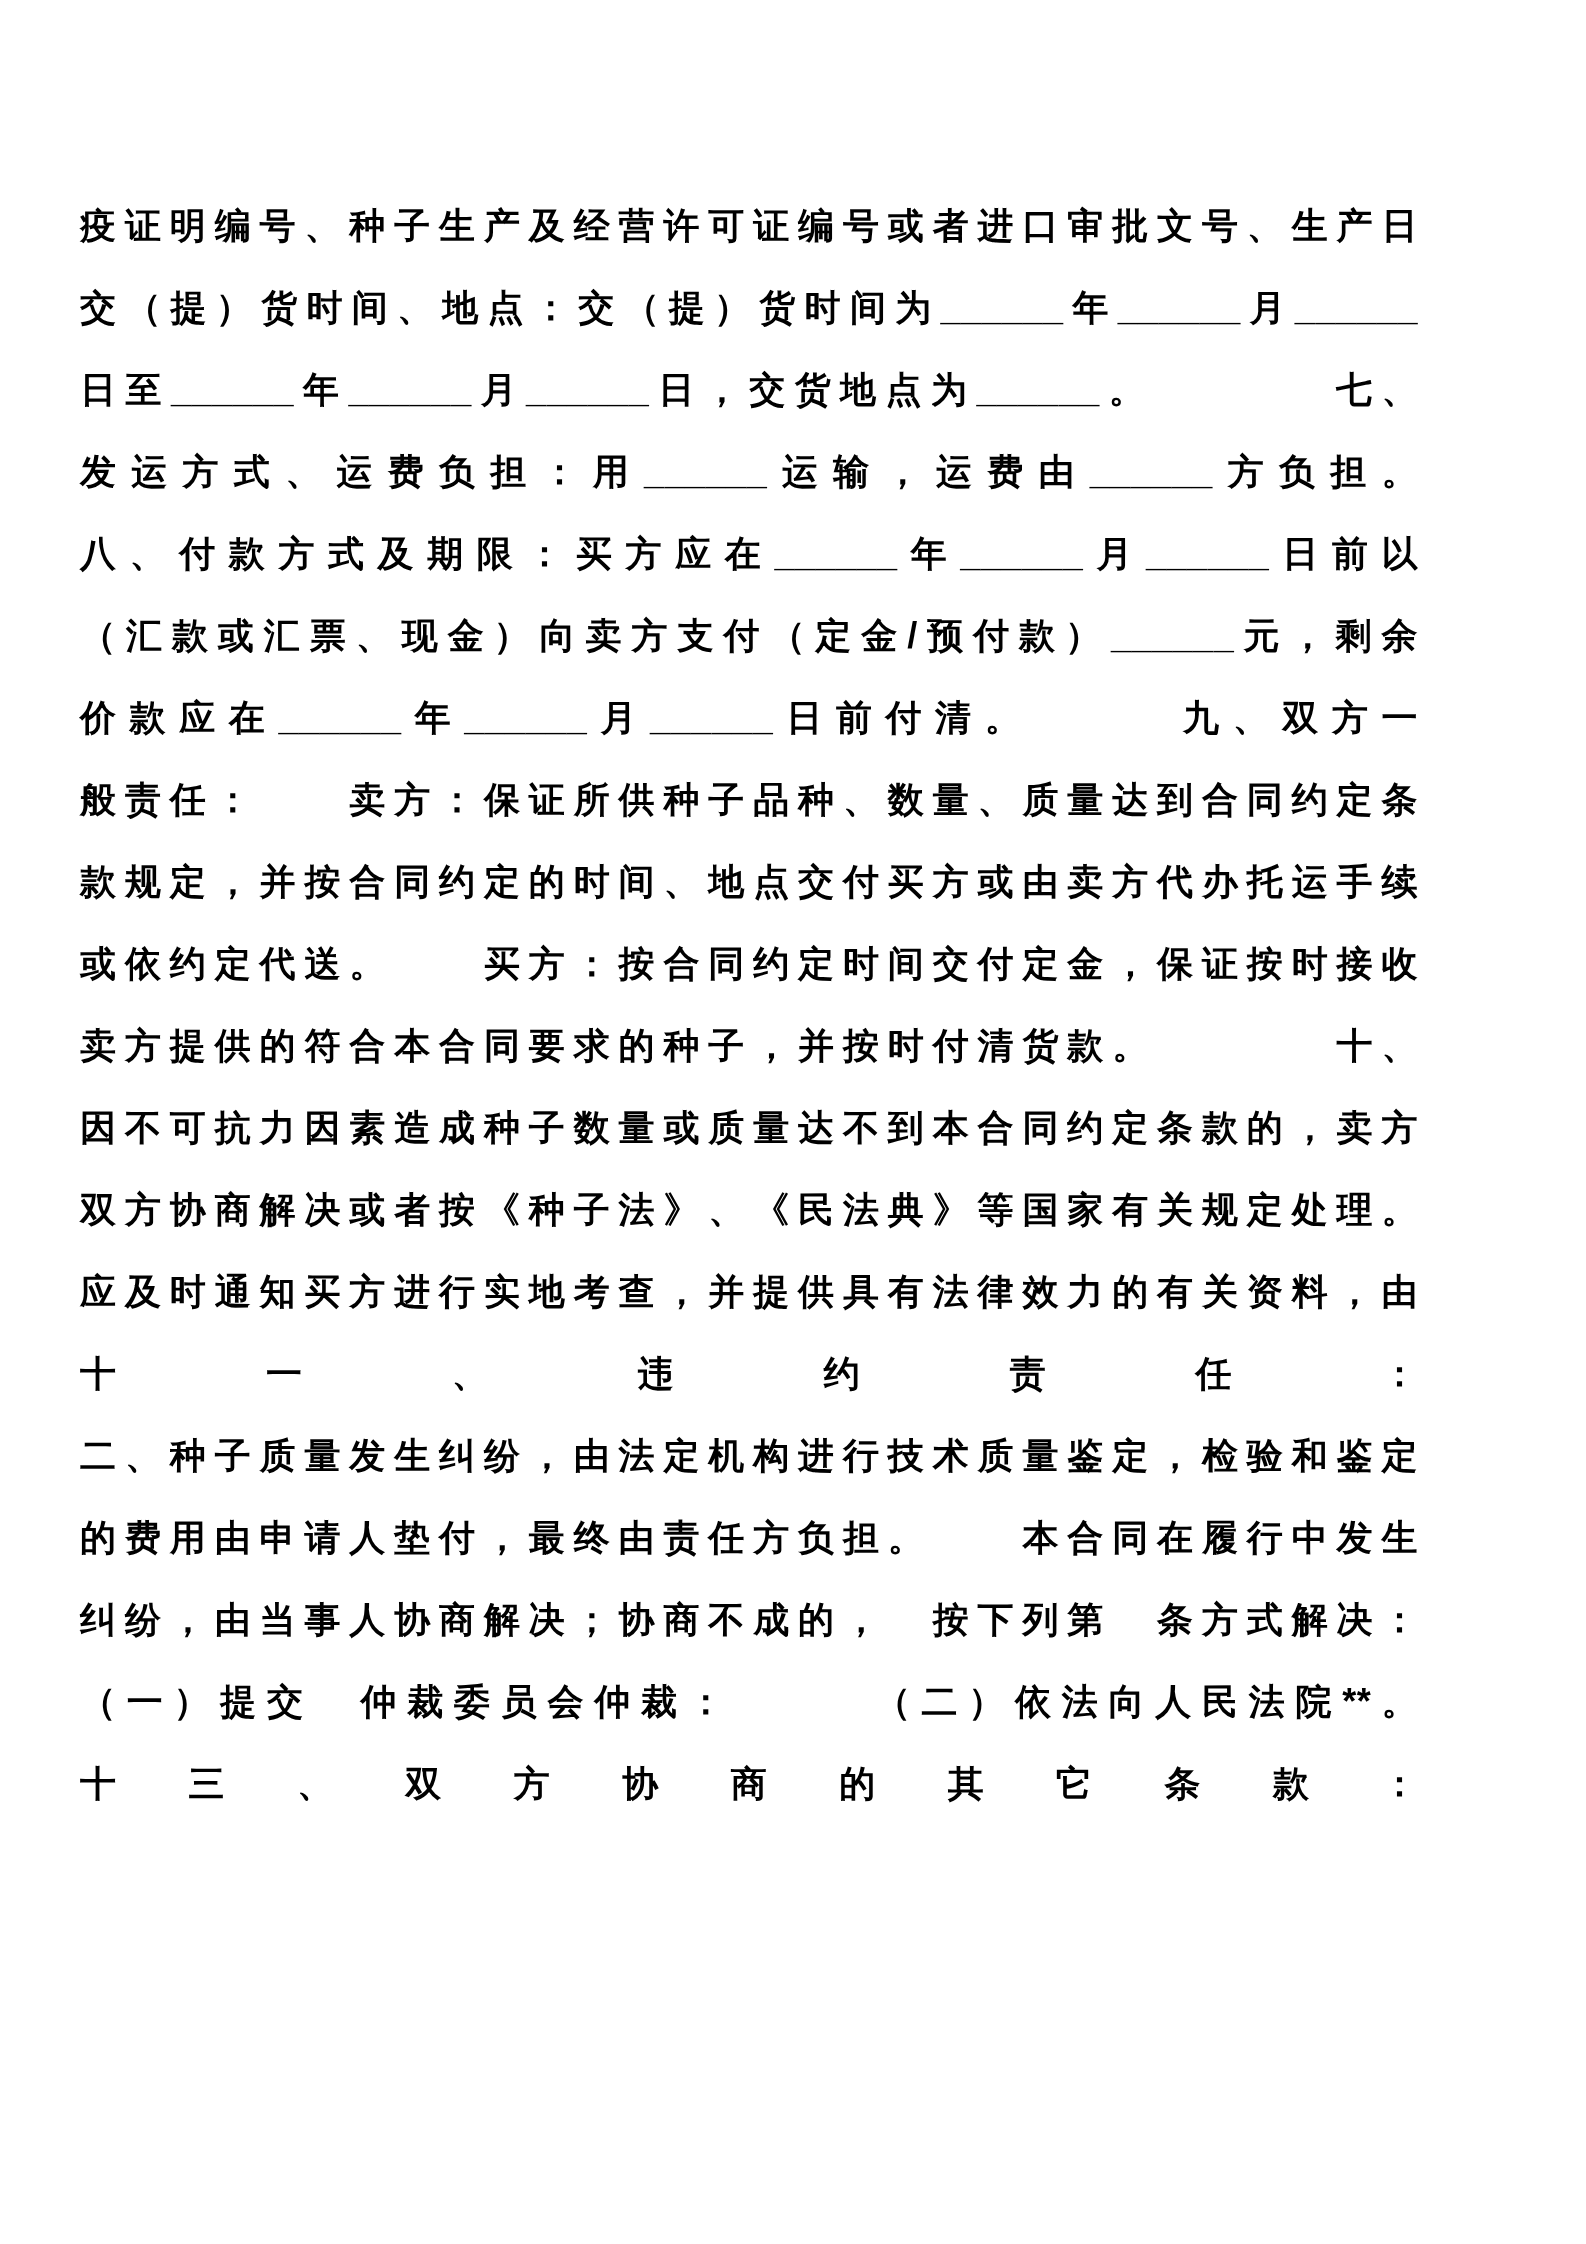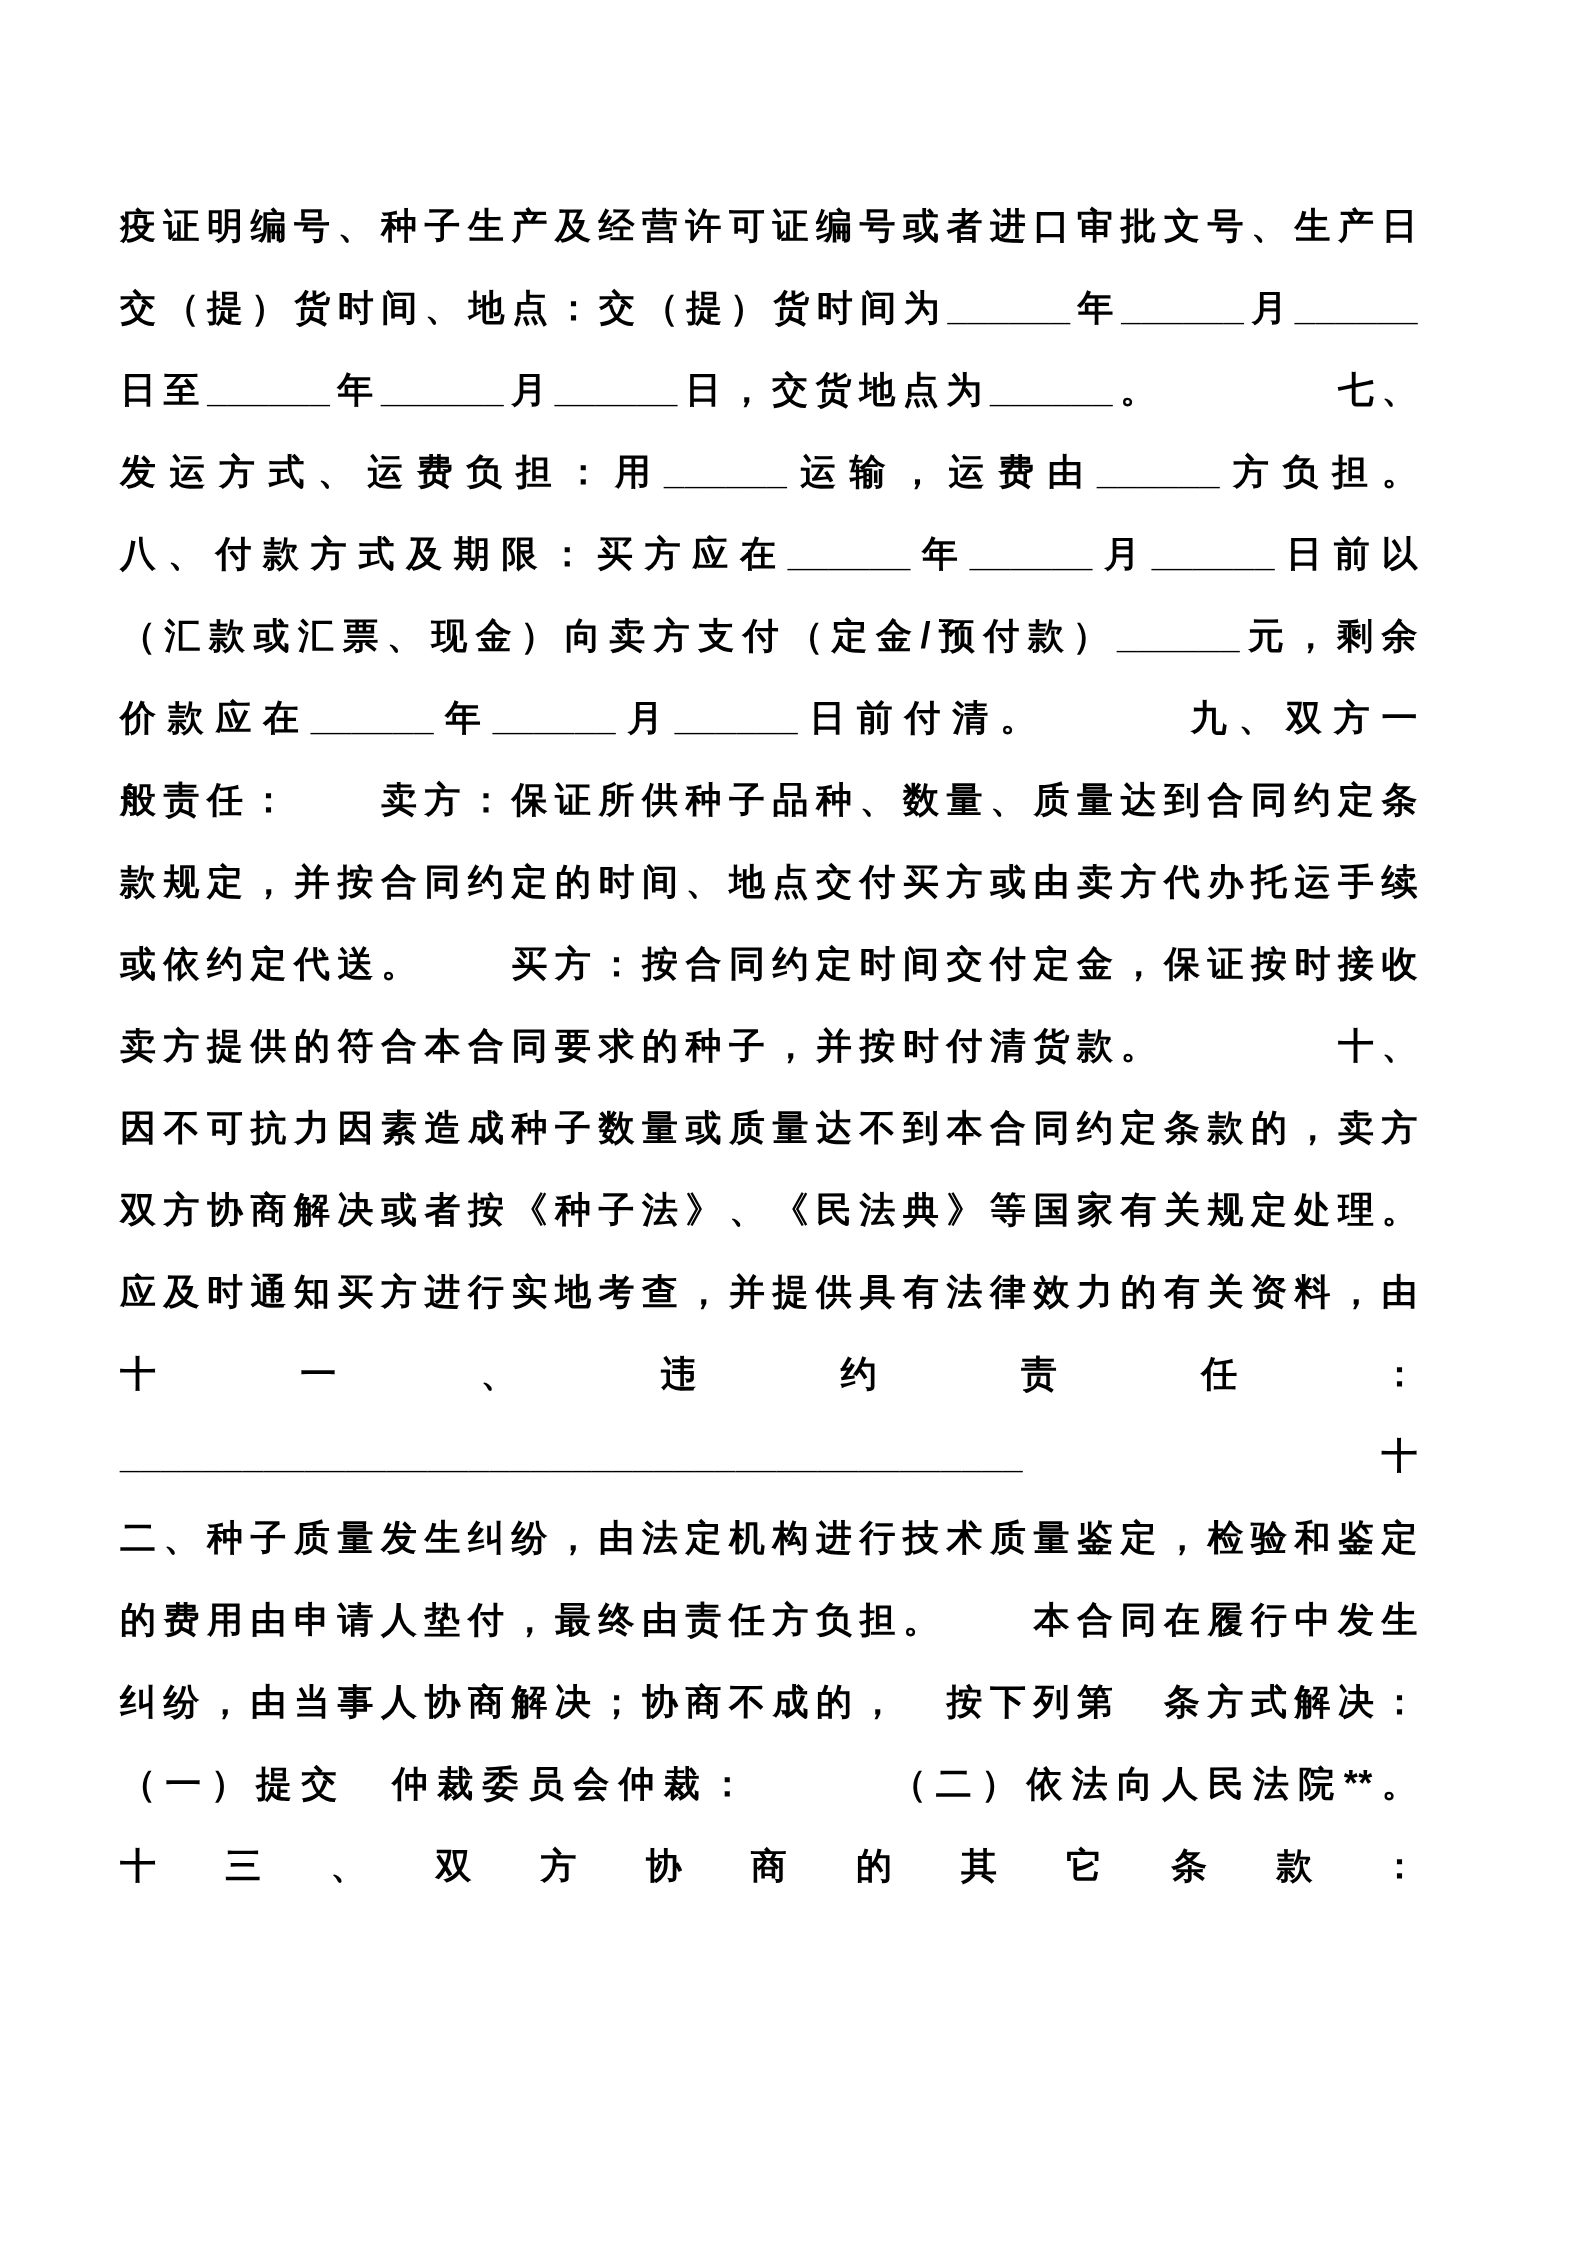--- a/index.html
+++ b/index.html
@@ -7,21 +7,21 @@
     padding: 0;
     background: #ffffff;
   }
   .page {
     position: relative;
     width: 1586px;
     height: 2244px;
     margin: 0 auto;
     background: #ffffff;
     box-sizing: border-box;
-    padding: 185px 168px 0 120px;
+    padding: 185px 168px 0 80px;
     font-family: "Liberation Sans", "DejaVu Sans", sans-serif;
     font-weight: 700;
     color: #000000;
     overflow: hidden;
   }
   .doc-body {
     width: 100%;
   }
   .line {
     font-size: 36px;
@@ -47,20 +47,19 @@
     <div class="line">（汇款或汇票、现金）向卖方支付（定金/预付款）______元，剩余</div>
     <div class="line">价款应在______年______月______日前付清。　　　九、双方一</div>
     <div class="line">般责任：　　卖方：保证所供种子品种、数量、质量达到合同约定条</div>
     <div class="line">款规定，并按合同约定的时间、地点交付买方或由卖方代办托运手续</div>
     <div class="line">或依约定代送。　　买方：按合同约定时间交付定金，保证按时接收</div>
     <div class="line">卖方提供的符合本合同要求的种子，并按时付清货款。　　　　十、</div>
     <div class="line">因不可抗力因素造成种子数量或质量达不到本合同约定条款的，卖方</div>
     <div class="line">双方协商解决或者按《种子法》、《民法典》等国家有关规定处理。</div>
     <div class="line">应及时通知买方进行实地考查，并提供具有法律效力的有关资料，由</div>
     <div class="line">十　一　、　违　约　责　任　：</div>
-    <div class="line">____________________________________________　　　　十</div>
     <div class="line">二、种子质量发生纠纷，由法定机构进行技术质量鉴定，检验和鉴定</div>
     <div class="line">的费用由申请人垫付，最终由责任方负担。　　本合同在履行中发生</div>
     <div class="line">纠纷，由当事人协商解决；协商不成的，　按下列第　条方式解决：</div>
     <div class="line">（一）提交　仲裁委员会仲裁：　　　（二）依法向人民法院**。</div>
     <div class="line">十　三　、　双　方　协　商　的　其　它　条　款　：</div>
   </div>
 </div>
 
 </body></html>

